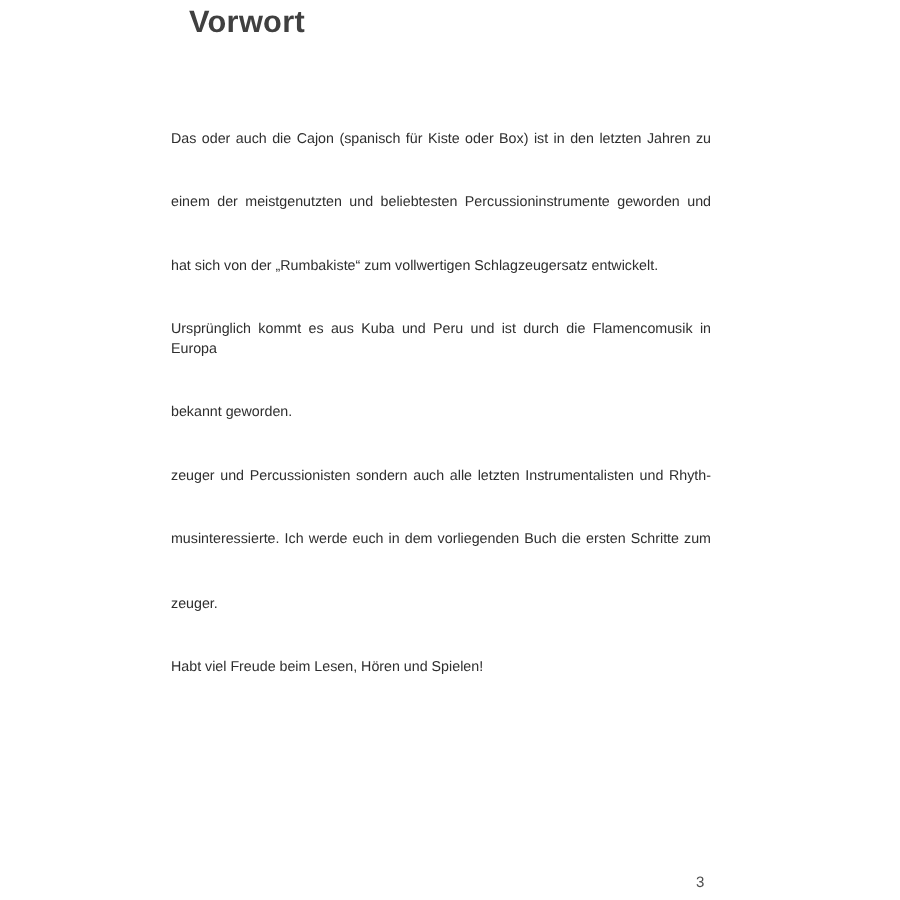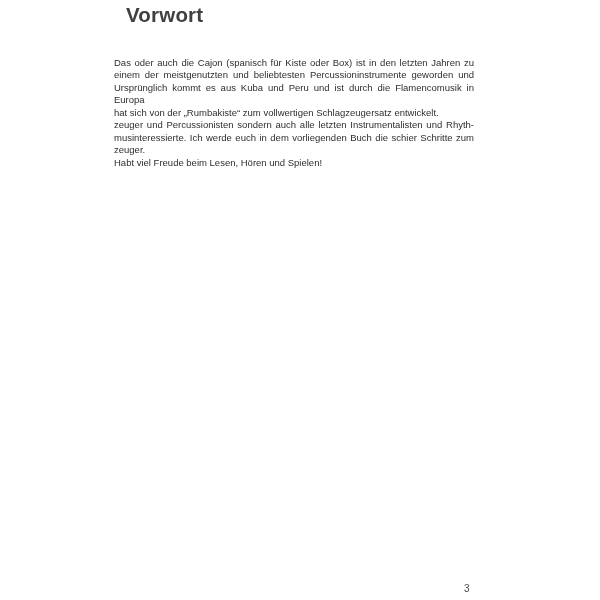--- a/index.html
+++ b/index.html
@@ -33,20 +33,21 @@
     left: 114px;
     top: 57px;
     width: 360px;
     color: #2e2e2e;
     font-size: 9.5px;
     line-height: 12.45px;
   }
   .line {
     white-space: normal;
     text-align: left;
+    margin-top: 30px;
   }
   .line.just {
     text-align: justify;
     text-align-last: justify;
   }
   .pagenum {
     position: absolute;
     left: 464px;
     top: 583px;
     font-size: 10px;
@@ -57,23 +58,24 @@
 </head>
 <body>
 
 <div class="page">
 
   <h1 class="title">Vorwort</h1>
 
   <div class="foreword">
     <div class="line just">Das oder auch die Cajon (spanisch für Kiste oder Box) ist  in den letzten Jahren zu</div>
     <div class="line just">einem der meistgenutzten und beliebtesten Percussioninstrumente geworden und</div>
+    <div class="line">hat sich von der „Rumbakiste“ zum vollwertigen Schlagzeugersatz entwickelt.</div>
     <div class="line just">Ursprünglich kommt es aus Kuba und Peru und ist durch die Flamencomusik in Europa</div>
-    <div class="line">hat sich von der „Rumbakiste“ zum vollwertigen Schlagzeugersatz entwickelt.</div>
+    <div class="line">bekannt geworden.</div>
     <div class="line just">zeuger und Percussionisten sondern auch alle letzten Instrumentalisten und Rhyth-</div>
-    <div class="line just">musinteressierte. Ich werde euch in dem vorliegenden Buch die schier Schritte zum</div>
+    <div class="line just">musinteressierte. Ich werde euch in dem vorliegenden Buch die ersten Schritte zum</div>
     <div class="line">zeuger.</div>
     <div class="line">Habt viel Freude beim Lesen, Hören und Spielen!</div>
   </div>
 
   <div class="pagenum">3</div>
 
 </div>
 
 </body></html>

